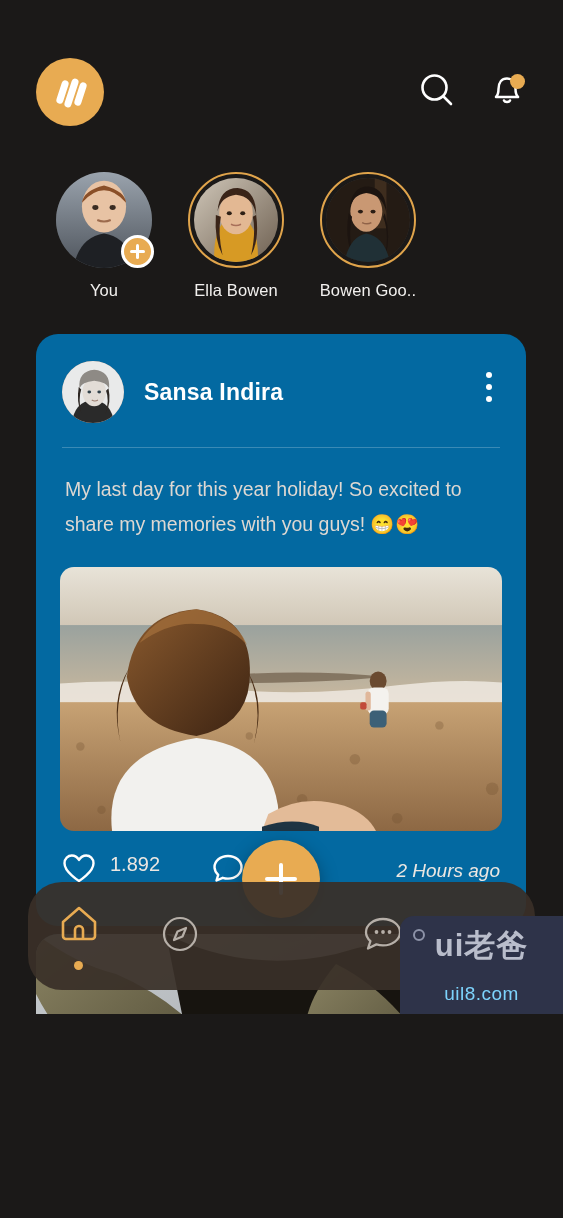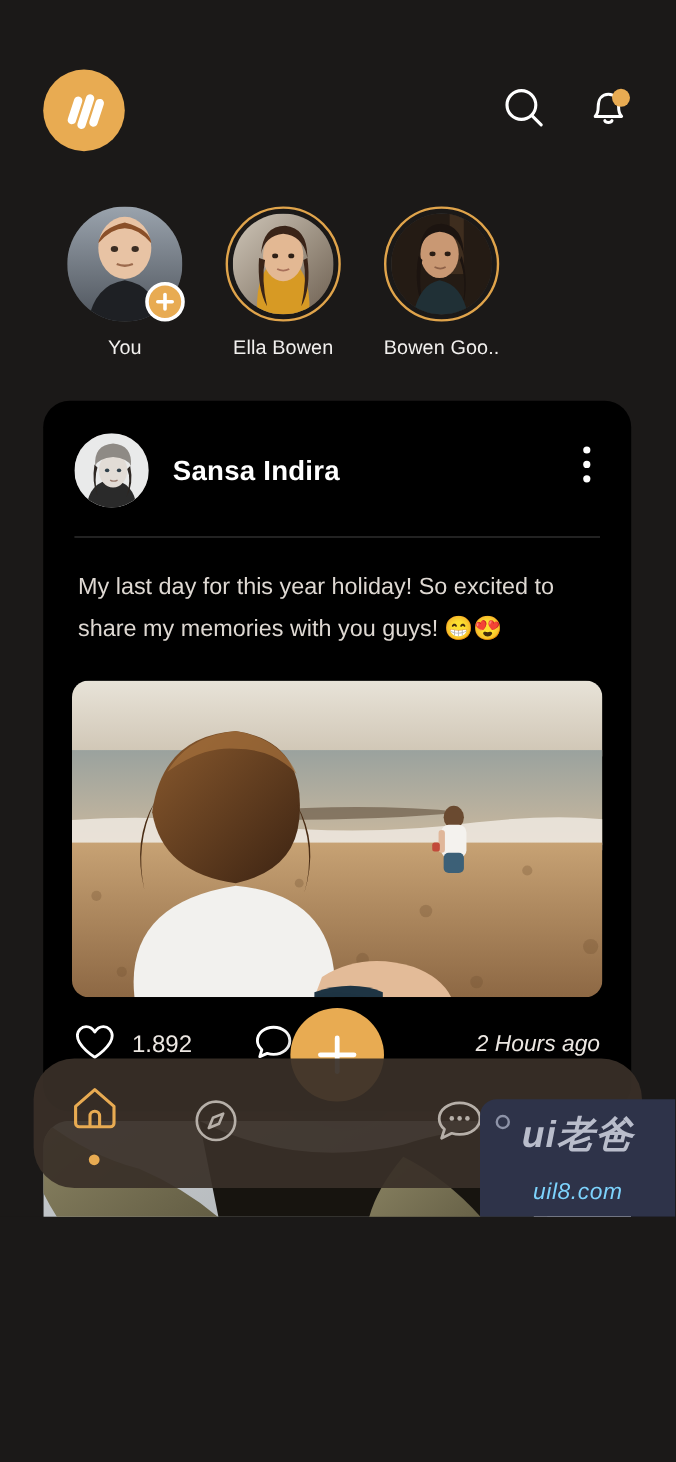--- a/index.html
+++ b/index.html
@@ -74,21 +74,21 @@
   }
   .add-badge::before, .add-badge::after {
     content:""; position:absolute; background:#fff; border-radius:2px;
   }
   .add-badge::before { width:15px; height:3px; }
   .add-badge::after  { width:3px; height:15px; }
 
   
   .card {
     position:absolute; left:36px; width:490px;
-    background:#000000; border-radius:22px;
+    background:#0369a1; border-radius:22px;
   }
   .card-1 { top:334px; height:592px; }
   .card-2 { top:934px; height:260px; overflow:hidden; }
 
   .post-head {
     display:flex; align-items:center; padding:27px 26px 0 26px;
     position:relative;
   }
   .post-av {
     width:62px; height:62px; border-radius:50%; overflow:hidden;
@@ -117,21 +117,21 @@
 
   .post-img {
     margin:26px 24px 0 24px; height:264px;
     border-radius:14px; overflow:hidden; position:relative;
   }
   .post-img svg { display:block; width:100%; height:100%; }
 
   .post-meta {
     display:flex; align-items:center; padding:22px 26px 0 26px;
   }
-  .meta-item { display:flex; align-items:center; }
+  .meta-item { display:flex; align-items:flex-start; }
   .meta-val { color:#ece7e2; font-size:20px; margin-left:14px; }
   .meta-gap { width:52px; }
   .meta-time { margin-left:auto; color:#ece7e2; font-size:19px;font-style:italic; }
 
   .card2-img { position:absolute; inset:0; }
   .card2-img svg { display:block; width:100%; height:100%; }
 
   
   .navbar {
     position:absolute; left:28px; bottom:24px;
@@ -160,21 +160,21 @@
   }
   .fab::before, .fab::after { content:""; position:absolute; background:#fff; border-radius:2px; }
   .fab::before { width:32px; height:4px; }
   .fab::after  { width:4px; height:32px; }
 
   
   .watermark {
     position:absolute; right:0px; bottom:0px;
     width:163px; height:98px;
     background:#2e3349; border-radius:14px 0 0 0;
-    display:flex; flex-direction:column; align-items:center; justify-content:center;font-style:italic;
+    display:flex; flex-direction:column; align-items:center; justify-content:center;
   }
   .wm-circle {
     position:absolute; left:13px; top:13px;
     width:12px; height:12px; border-radius:50%;
     border:2px solid #8d93a8;
   }
   .wm-main { color:#b9bdcb; font-size:31px; font-weight:bold; letter-spacing:1px; }
   .wm-sub  { color:#7dd3fc; font-size:19px; margin-top:16px; letter-spacing:.5px; }
 </style>
 </head>

